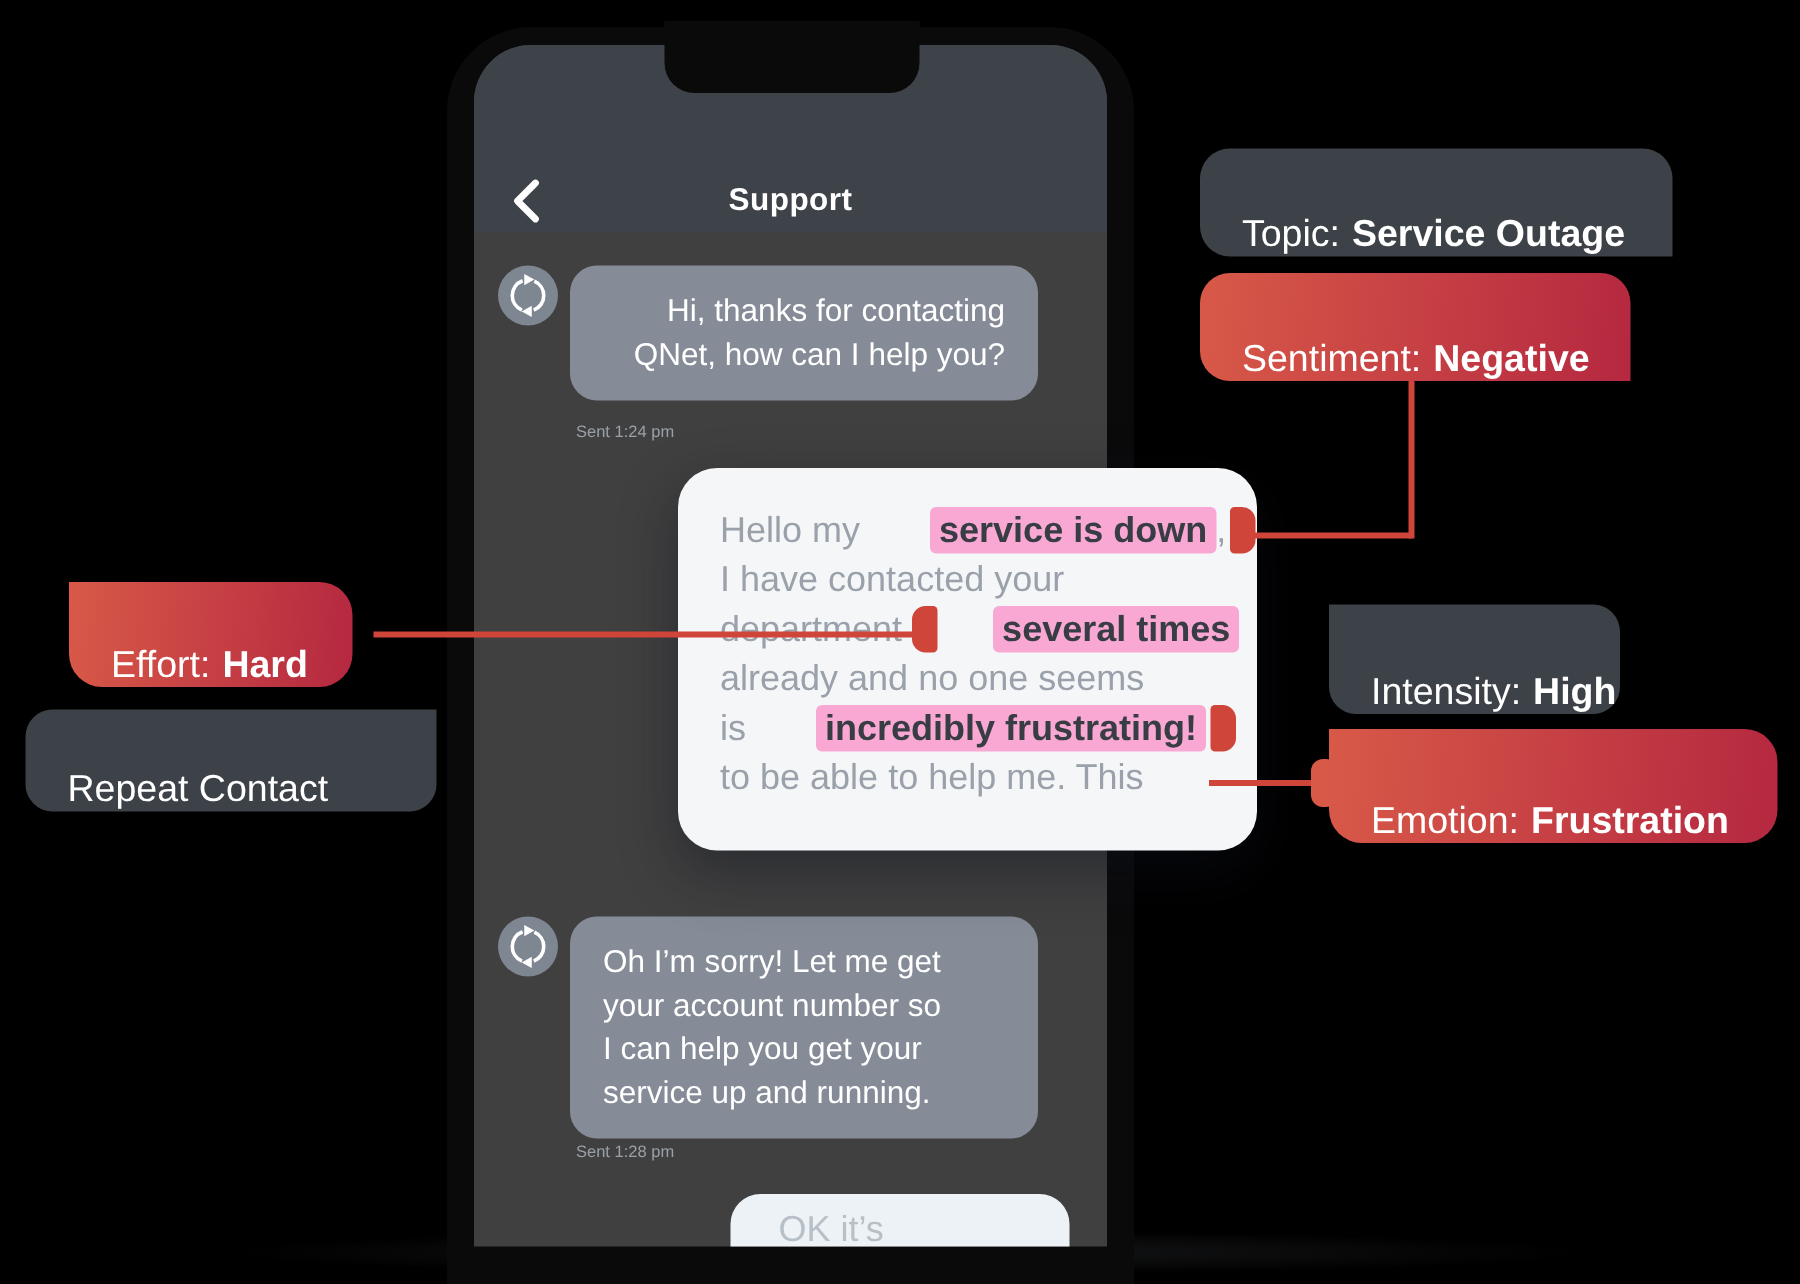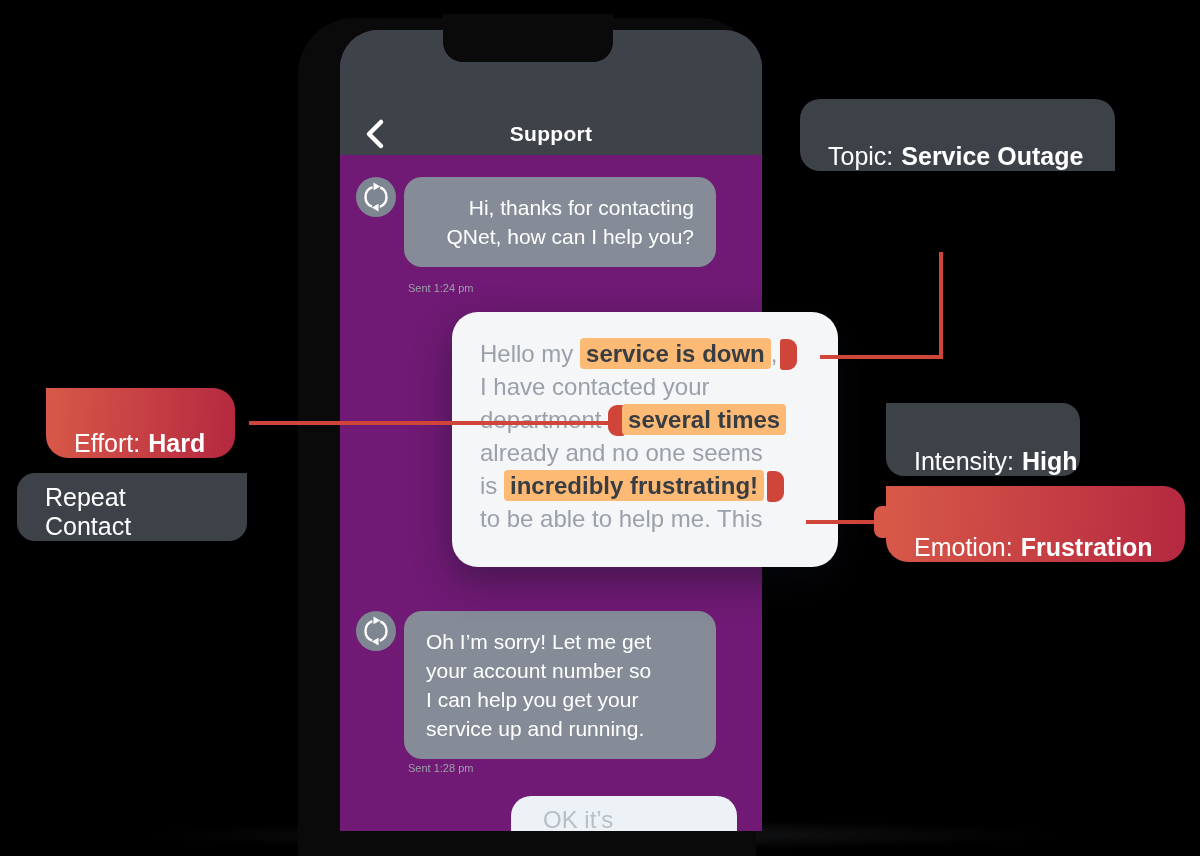--- a/index.html
+++ b/index.html
@@ -5,21 +5,21 @@
   html,body{margin:0;padding:0;background:#000;}
   .stage{position:relative;width:1200px;height:856px;background:#000;overflow:hidden;
          font-family:"Liberation Sans",sans-serif;}
 
   
   .bezel{position:absolute;left:298px;top:18px;width:458px;height:860px;
          background:#0a0a0b;border-radius:56px 56px 0 0;z-index:1;}
   .phone-shadow{position:absolute;left:150px;top:820px;width:910px;height:30px;
          background:radial-gradient(ellipse at center,#17181a 0%,rgba(0,0,0,0) 70%);z-index:0;}
   .screen{position:absolute;left:316px;top:30px;width:422px;height:801px;
-          background:#701a75;border-radius:38px 38px 0 0;overflow:hidden;z-index:2;margin-left:24px;}
+          background:#404040;border-radius:38px 38px 0 0;overflow:hidden;z-index:2;}
   .notch{position:absolute;left:443px;top:14px;width:170px;height:48px;
          background:#0a0a0b;border-radius:0 0 20px 20px;z-index:3;}
   .app-header{position:absolute;left:0;top:0;width:422px;height:125px;background:#3e434a;}
   .app-title{position:absolute;left:0;top:92px;width:100%;text-align:center;
              color:#fff;font-size:21px;font-weight:700;letter-spacing:.3px;}
   .back-btn{position:absolute;left:24px;top:88px;width:26px;height:32px;cursor:pointer;}
 
   
   .avatar{position:absolute;width:40px;height:40px;border-radius:50%;background:#7e8691;}
   .avatar svg{position:absolute;left:0;top:0;}
@@ -28,21 +28,21 @@
   .timestamp{position:absolute;left:68px;color:#9aa0a8;font-size:11px;}
   .partial-bubble{position:absolute;left:171px;top:766px;width:226px;height:80px;
           background:#edf2f7;border-radius:20px;color:#b7bfc7;font-size:24px;
           padding:10px 0 0 32px;box-sizing:border-box;}
 
   
   .card{position:absolute;left:452px;top:312px;width:386px;height:255px;background:#f4f6f8;
         border-radius:26px;z-index:5;box-shadow:0 14px 38px rgba(15,18,28,.45);
         padding:25px 0 0 28px;box-sizing:border-box;}
   .card-line{white-space:nowrap;font-size:24px;line-height:33px;color:#9ba1aa;}
-  .hl{background:#fdba74;color:#383d44;font-weight:700;border-radius:4px;padding:2px 6px;}
+  .hl{background:#f9a8d4;color:#383d44;font-weight:700;border-radius:4px;padding:2px 6px;margin-left:40px;}
   .nub{display:inline-block;width:17px;height:31px;background:#d0453a;vertical-align:-8px;}
   .nub-right{border-radius:3px 9px 9px 3px;margin-left:3px;}
   .nub-left{border-radius:9px 3px 3px 9px;margin-right:-3px;}
 
   
   .line{position:absolute;background:#d0453a;z-index:6;}
   #sent-v{left:939px;top:252px;width:4px;height:107px;}
   #sent-h{left:820px;top:355px;width:121px;height:4px;}
   #eff-h{left:249px;top:421px;width:368px;height:4px;}
   #emo-h{left:806px;top:520px;width:82px;height:4px;}
@@ -52,21 +52,21 @@
   
   .chip{position:absolute;display:flex;align-items:flex-end;color:#fff;font-size:25px;
         padding:0 28px;box-sizing:border-box;z-index:7;}
   .chip .lbl{font-weight:400;margin-right:8px;}
   .chip .val{font-weight:700;}
   .chip-dark{background:#3d4248;}
   .chip-red{background:linear-gradient(95deg,#d85948 0%,#b52840 100%);}
   #chip-topic{left:800px;top:99px;width:315px;height:72px;border-radius:20px 20px 0 20px;}
   #chip-sentiment{left:800px;top:182px;width:287px;height:72px;border-radius:20px 20px 0 20px;}
   #chip-effort{left:46px;top:388px;width:189px;height:70px;border-radius:0 22px 22px 22px;}
-  #chip-repeat{left:17px;top:473px;width:230px;height:68px;border-radius:18px 0 18px 18px;}
+  #chip-repeat{left:17px;top:473px;width:274px;height:68px;border-radius:18px 0 18px 18px;}
   #chip-intensity{left:886px;top:403px;width:194px;height:73px;border-radius:0 18px 18px 18px;}
   #chip-emotion{left:886px;top:486px;width:299px;height:76px;border-radius:0 22px 22px 22px;}
 </style>
 </head>
 <body>
 
 <div class="stage">
 
   <div class="phone-shadow"></div>
   <div class="bezel"></div>
@@ -120,20 +120,24 @@
   <div class="line" id="sent-v"></div>
   <div class="line" id="sent-h"></div>
   <div class="line" id="eff-h"></div>
   <div class="line" id="emo-h"></div>
   <div class="chip-tab"></div>
 
   <div class="chip chip-dark" id="chip-topic">
     <span class="lbl">Topic:</span>
     <span class="val">Service Outage</span>
   </div>
+  <div class="chip chip-red" id="chip-sentiment">
+    <span class="lbl">Sentiment:</span>
+    <span class="val">Negative</span>
+  </div>
   <div class="chip chip-red" id="chip-effort">
     <span class="lbl">Effort:</span>
     <span class="val">Hard</span>
   </div>
   <div class="chip chip-dark" id="chip-repeat">
     <span class="lbl">Repeat Contact</span>
   </div>
   <div class="chip chip-dark" id="chip-intensity">
     <span class="lbl">Intensity:</span>
     <span class="val">High</span>

